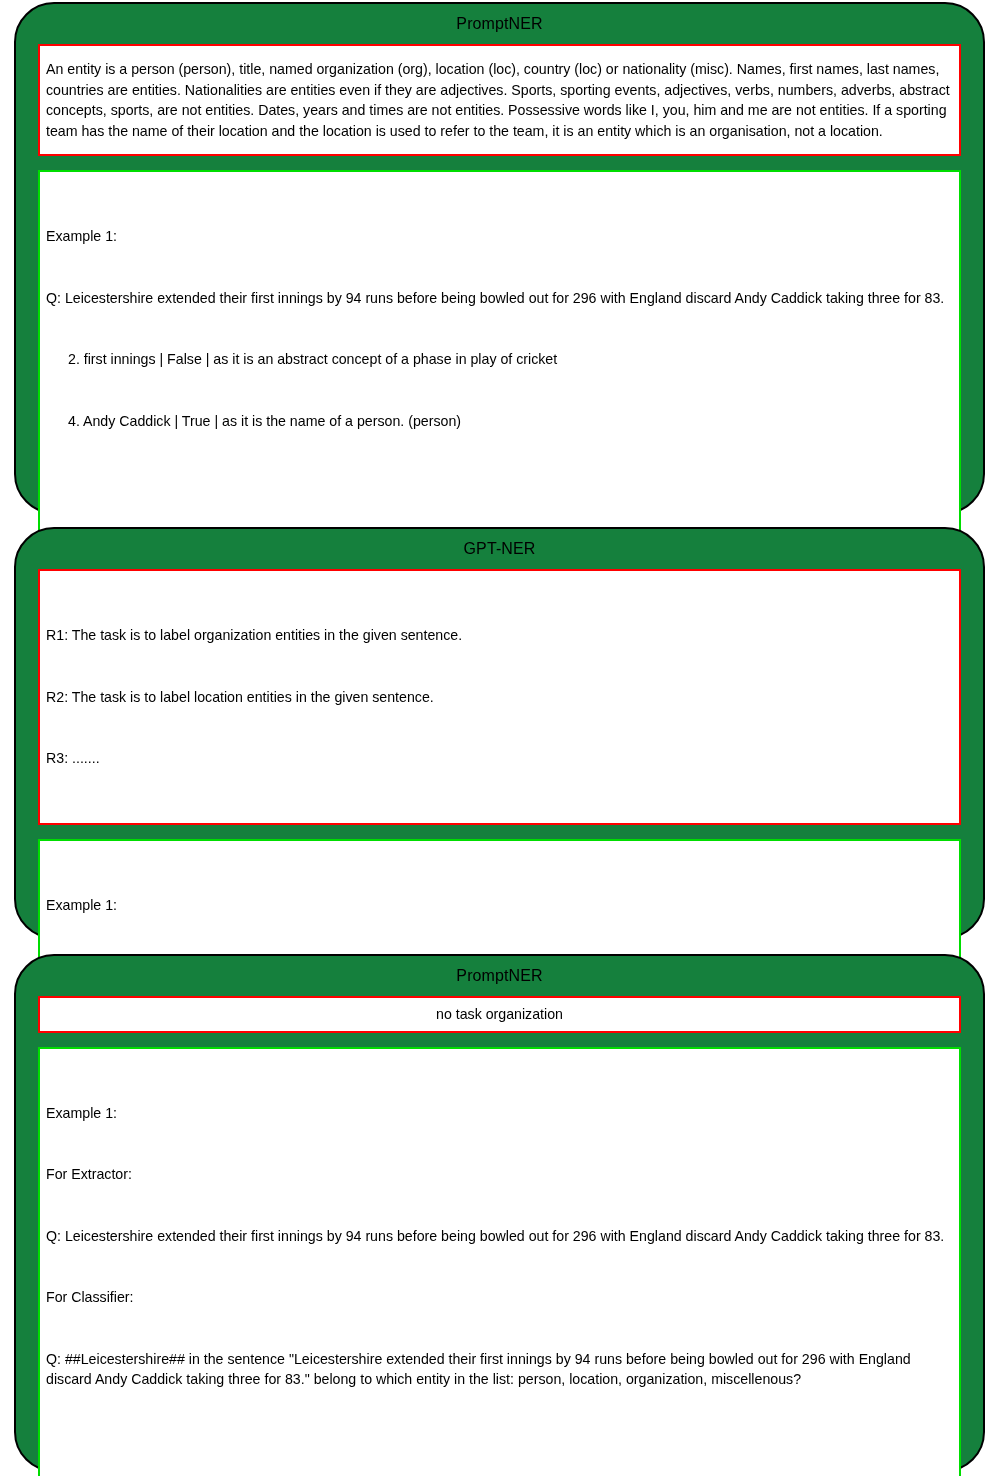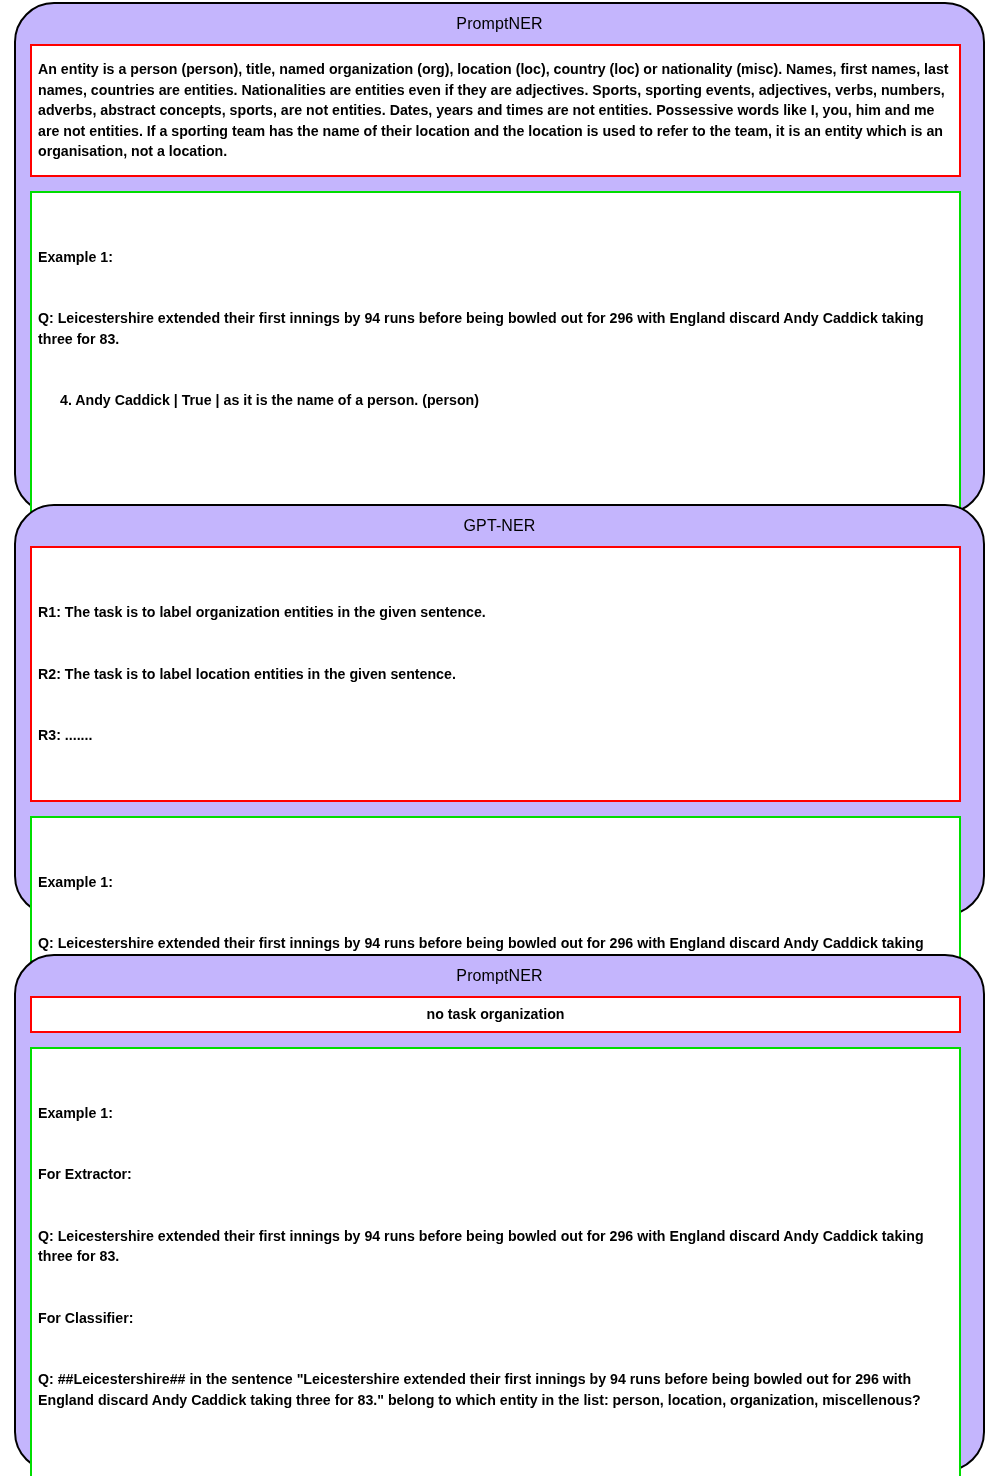--- a/index.html
+++ b/index.html
@@ -21,36 +21,35 @@
     box-sizing: border-box;
     padding: 0;
   }
   .panel {
     position: absolute;
     left: 14px;
     width: 971px;
     box-sizing: border-box;
     border: 2px solid #000000;
     border-radius: 40px;
-    background: #c4b5fd;
+    background: #15803d;
   }
   .panel-title {
     text-align: center;
     font-size: 16px;
     line-height: 20px;
     color: #000000;
     padding-top: 10px;
     padding-bottom: 10px;
     letter-spacing: 0.1px;
   }
   .box {
-    margin: 0 22px 14px 14px;
+    margin: 0 22px 14px 22px;
     box-sizing: border-box;
     background: #ffffff;
-    font-weight: bold;
   }
   .box-desc {
     border: 2px solid #ff0000;
   }
   .box-example {
     border: 2px solid #00dd00;
   }
   .box-input {
     border: 2px solid #3d8fd6;
   }
@@ -64,39 +63,40 @@
   .box-inner.centered {
     text-align: center;
     padding: 6px 6px 6px 6px;
   }
   .line { display: block; }
   .indent-1 { padding-left: 22px; }
   .blank-line { display: block; height: 20.5px; }
 
   
   #panel-promptner { top: 2px;    height: 512px; }
-  #panel-gptner    { top: 504px;  height: 412px; }
+  #panel-gptner    { top: 527px;  height: 412px; }
   #panel-cascadener{ top: 954px;  height: 518px; }
 </style>
 </head>
 <body>
 
 <div class="page">
 
   <div class="panel" id="panel-promptner">
     <div class="panel-title">PromptNER</div>
 
     <div class="box box-desc">
       <div class="box-inner">An entity is a person (person), title, named organization (org), location (loc), country (loc) or nationality (misc). Names, first names, last names, countries are entities. Nationalities are entities even if they are adjectives. Sports, sporting events, adjectives, verbs, numbers, adverbs, abstract concepts, sports, are not entities. Dates, years and times are not entities. Possessive words like I, you, him and me are not entities. If a sporting team has the name of their location and the location is used to refer to the team, it is an entity which is an organisation, not a location.</div>
     </div>
 
     <div class="box box-example">
       <div class="box-inner">
         <span class="line">Example 1:</span>
         <span class="line">Q: Leicestershire extended their first innings by 94 runs before being bowled out for 296 with England discard Andy Caddick taking three for 83.</span>
+        <span class="line indent-1">2. first innings | False | as it is an abstract concept of a phase in play of cricket</span>
         <span class="line indent-1">4. Andy Caddick | True | as it is the name of a person. (person)</span>
         <span class="blank-line"></span>
         <span class="line">Example 2: ........</span>
       </div>
     </div>
 
     <div class="box box-input">
       <div class="box-inner">
         <span class="line">Kent made up for lost time in their rain-affected match against Nottinghamshire.</span>
       </div>

